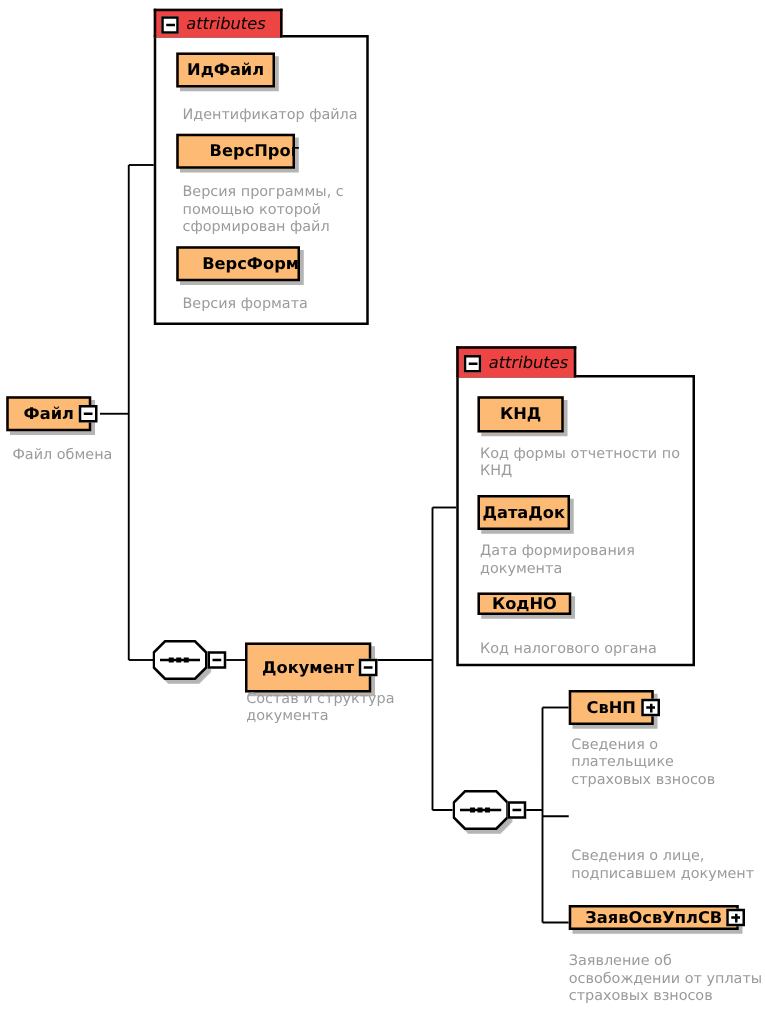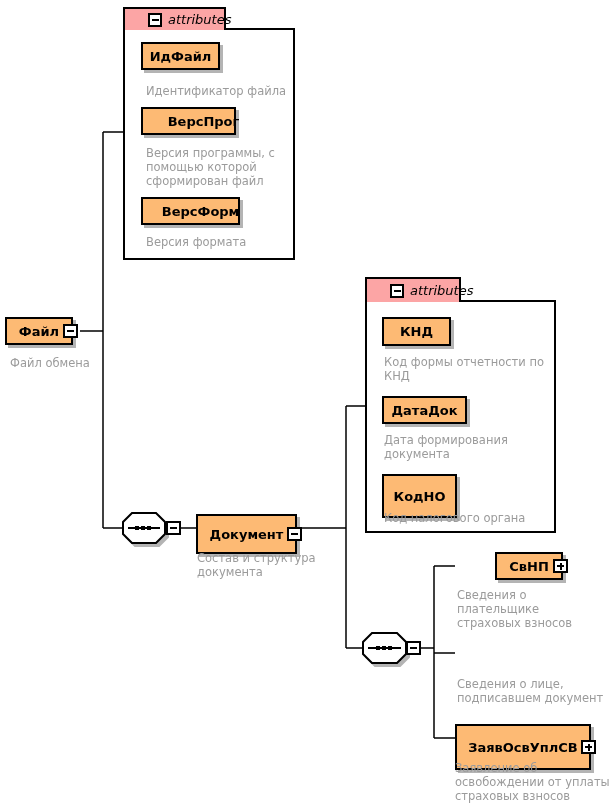--- a/index.html
+++ b/index.html
@@ -1,22 +1,22 @@
 <!DOCTYPE html>
 <html><head>
 <meta charset="utf-8">
 <style>
   html,body{margin:0;padding:0;background:#fff;}
   #stage{position:relative;width:612px;height:809px;background:#fff;overflow:hidden;
          font-family:"DejaVu Sans","Liberation Sans",sans-serif;}
   #wires{position:absolute;left:0;top:0;z-index:1;}
 
   
-  .gtab{position:absolute;z-index:2;background:#fca5a5;border:2px solid #000;border-bottom:none;
-        box-sizing:border-box;display:flex;align-items:center;padding-left:23px;}
+  .gtab{position:absolute;z-index:2;background:#ef4444;border:2px solid #000;border-bottom:none;
+        box-sizing:border-box;display:flex;align-items:center;padding-left:4px;}
   .gtab .glabel{font-style:italic;font-size:13px;color:#000;margin-left:6px;}
   .gbox{position:absolute;z-index:0;background:#fff;border:2px solid #000;box-sizing:border-box;}
 
   
   .ebox,.abox{position:absolute;z-index:2;background:#fdba74;border:2px solid #000;box-sizing:border-box;
         display:flex;align-items:center;justify-content:center;
         font-weight:bold;font-size:13px;color:#000;white-space:nowrap;
         box-shadow:3px 3px 0 #b4b4b4;}
 
   
@@ -123,58 +123,58 @@
       </span>
     <span class="glabel">attributes</span>
   </div>
 
   <div class="abox" style="left:382px;top:317px;width:69px;height:29px;">
     <span>КНД</span>
   </div>
   <div class="desc" style="left:384px;top:355px;">Код формы отчетности по
 КНД</div>
 
-  <div class="abox" style="left:382px;top:396px;width:85px;height:28px;">
+  <div class="abox" style="left:382px;top:396px;width:74px;height:28px;">
     <span>ДатаДок</span>
   </div>
   <div class="desc" style="left:384px;top:433px;">Дата формирования
 документа</div>
 
-  <div class="abox" style="left:382px;top:474px;width:75px;height:44px;">
+  <div class="abox" style="left:382px;top:474px;width:75px;height:18px;">
     <span>КодНО</span>
   </div>
   <div class="desc" style="left:384px;top:511px;">Код налогового органа</div>
 
   <div class="oct" style="left:362px;top:632px;">
     <svg width="45" height="32">
       <polygon points="10,1 35,1 44,10 44,22 35,31 10,31 1,22 1,10" fill="#ffffff" stroke="#000000" stroke-width="2"></polygon>
       <line x1="6" y1="16" x2="39" y2="16" stroke="#000000" stroke-width="2"></line>
       <rect x="14" y="14" width="4" height="4" fill="#000000"></rect>
       <rect x="20" y="14" width="4" height="4" fill="#000000"></rect>
       <rect x="26" y="14" width="4" height="4" fill="#000000"></rect>
     </svg>
   </div>
   <span class="toggle" style="left:406px;top:641px;">
       <span class="bar"></span>
     </span>
 
-  <div class="ebox" style="left:455px;top:552px;width:68px;height:28px;margin-left:40px;">
+  <div class="ebox" style="left:455px;top:552px;width:68px;height:28px;">
     <span>СвНП</span>
     <span class="toggle etoggle">
         <span class="bar"></span>
         <span class="vbar"></span>
       </span>
   </div>
   <div class="desc" style="left:457px;top:588px;">Сведения о плательщике
 страховых взносов</div>
 
   <div class="desc" style="left:457px;top:677px;">Сведения о лице,
 подписавшем документ</div>
 
-  <div class="ebox" style="left:455px;top:724px;width:136px;height:46px;">
+  <div class="ebox" style="left:455px;top:724px;width:136px;height:20px;">
     <span>ЗаявОсвУплСВ</span>
     <span class="toggle etoggle">
         <span class="bar"></span>
         <span class="vbar"></span>
       </span>
   </div>
   <div class="desc" style="left:455px;top:761px;">Заявление об
 освобождении от уплаты
 страховых взносов</div>
 

